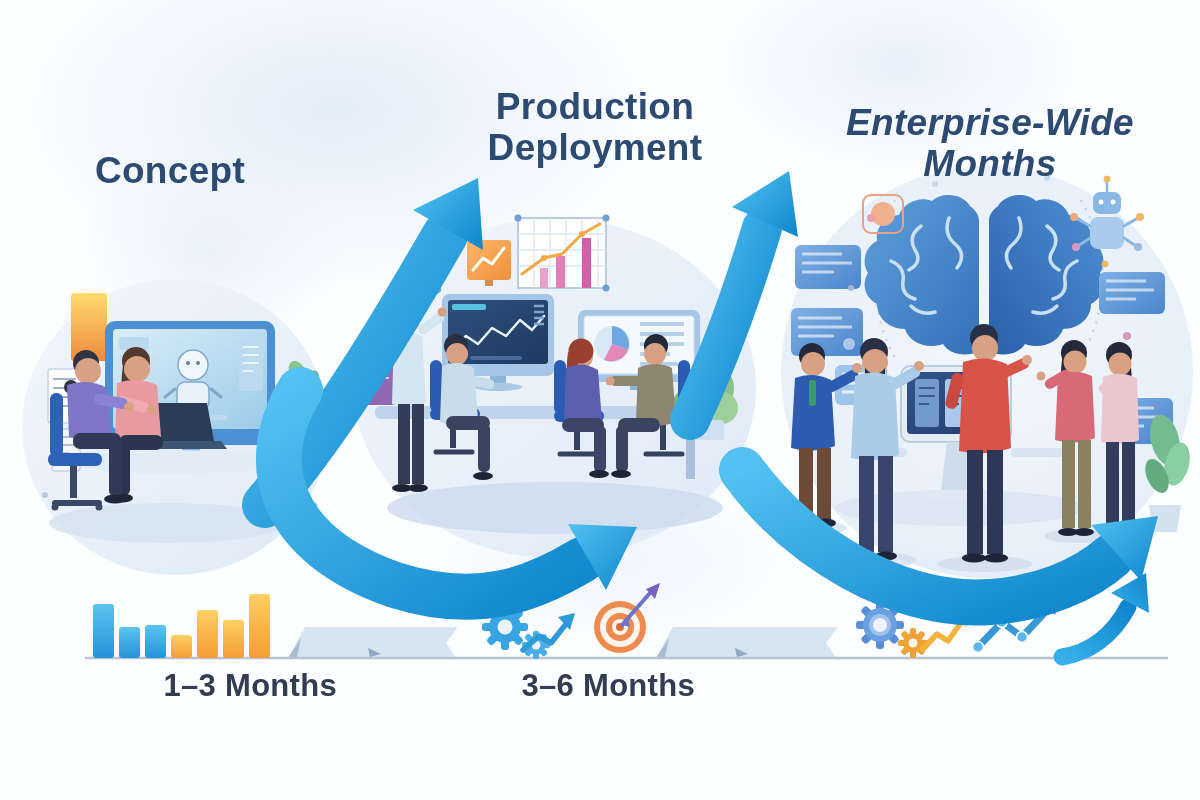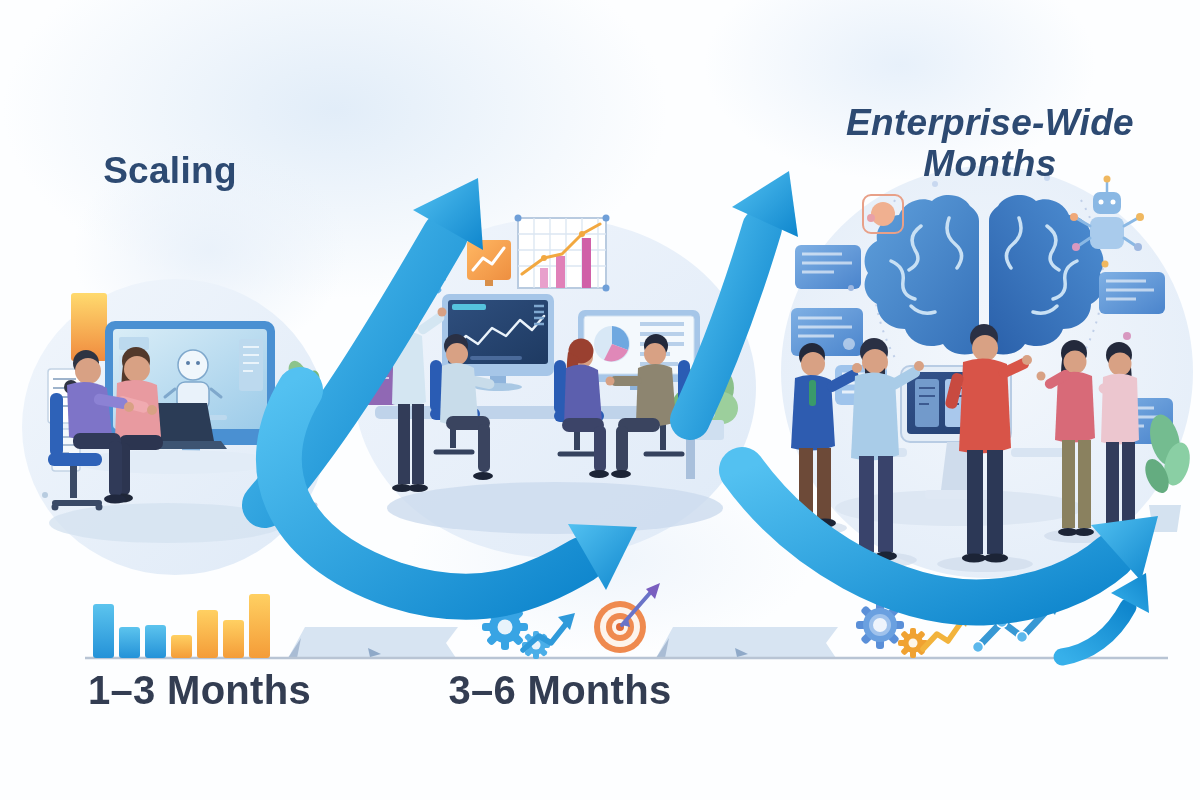--- a/index.html
+++ b/index.html
@@ -19,22 +19,22 @@
   #scene1{left:15px;top:265px;z-index:2;}
   #scene2{left:350px;top:210px;z-index:2;}
   #scene3{left:775px;top:160px;z-index:2;}
   #timeline{left:0;top:555px;z-index:2;}
   .phase-title{position:absolute;z-index:4;text-align:center;font-weight:800;font-size:37px;
                line-height:1.12;color:#2d4a72;letter-spacing:.3px;}
   .phase-title span{display:block;}
   #title-poc{left:50px;top:150px;width:240px;}
   #title-prod{left:450px;top:86px;width:290px;}
   #title-ent{left:812px;top:102px;width:356px;font-style:italic;}
-  .duration-label{position:absolute;z-index:4;top:668px;text-align:center;font-weight:800;
-                  font-size:40px;color:#333d52;letter-spacing:.3px;}
+  .duration-label{position:absolute;z-index:4;top:668px;text-align:right;font-weight:800;
+                  font-size:31px;color:#333d52;letter-spacing:.3px;}
   #dur-1{left:62px;width:275px;}
   #dur-2{left:425px;width:270px;}
   #dur-3{left:805px;width:295px;}
 </style>
 </head>
 <body>
 
 <div id="stage">
 
   <div class="blob blob1"></div>
@@ -568,21 +568,25 @@
     </g>
     <g>
       <path d="M 1062,102 C 1088,98 1112,82 1128,52" stroke="url(#arrowGrad2)" stroke-width="17" fill="none" stroke-linecap="round"></path>
       <polygon points="1149,58 1111,38 1146,18" fill="url(#arrowGrad2)"></polygon>
     </g>
     <polygon points="368,93 381,99 370,102" fill="#8fa9c8"></polygon>
     <polygon points="735,93 748,99 737,102" fill="#8fa9c8"></polygon>
   </svg>
 
   <div class="phase-title" id="title-poc">
-    <span>Scaling</span>
+    <span>Concept</span>
+  </div>
+  <div class="phase-title" id="title-prod">
+    <span>Production</span>
+    <span>Deployment</span>
   </div>
   <div class="phase-title" id="title-ent">
     <span>Enterprise-Wide</span>
     <span>Months</span>
   </div>
 
   <div class="duration-label" id="dur-1">1–3 Months</div>
   <div class="duration-label" id="dur-2">3–6 Months</div>
 
 </div>

